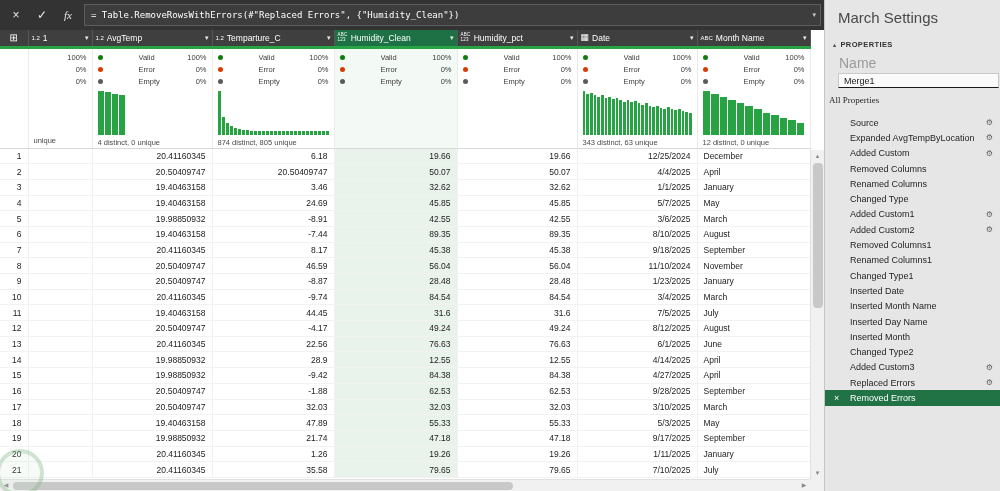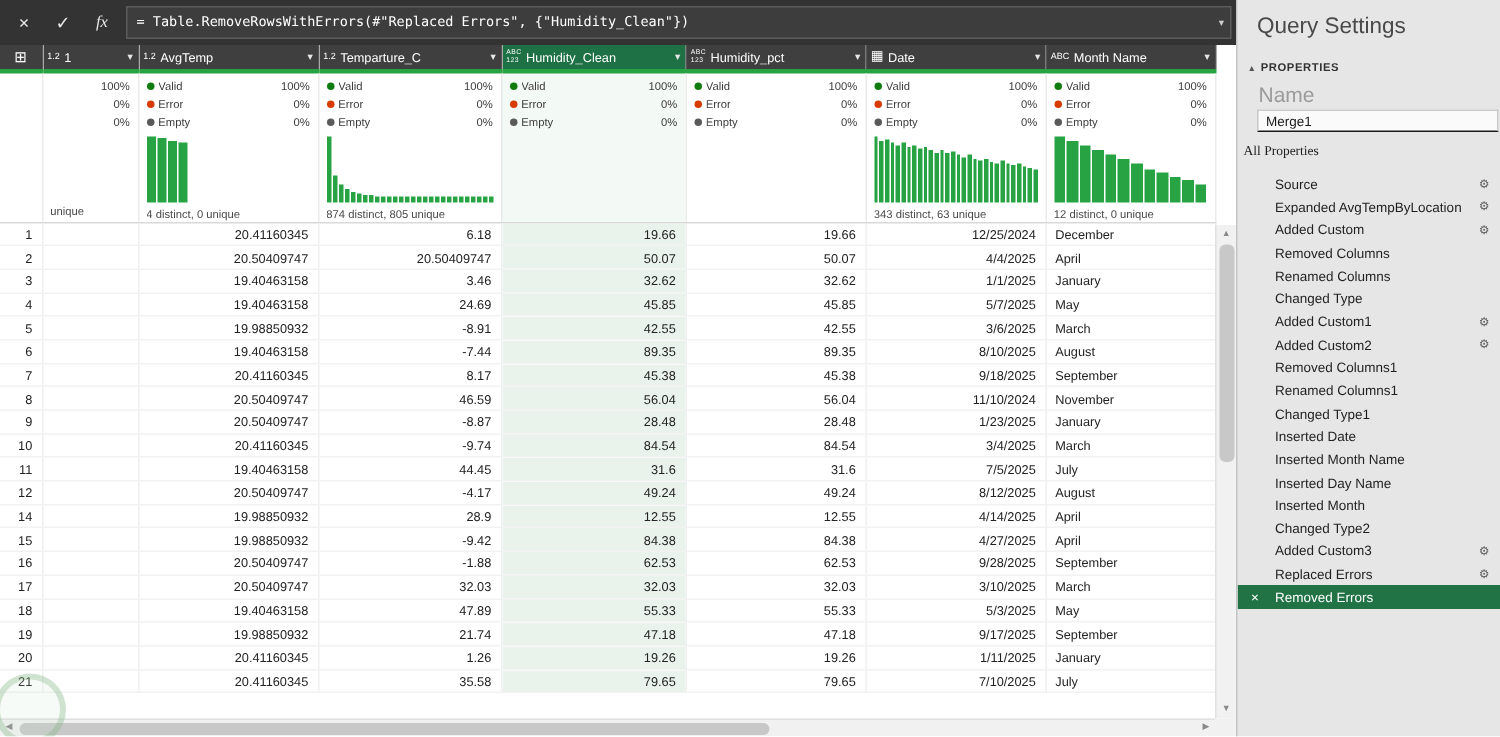--- a/index.html
+++ b/index.html
@@ -27,21 +27,21 @@
 .ticon{flex:none;font-size:6px;line-height:6px;color:#fff;}
 .ticon.any i{display:block;font-style:normal;font-size:4.5px;line-height:4.5px;letter-spacing:.3px;}
 .ticon.cal{font-size:9px;line-height:9px;}
 .hdd{flex:none;font-size:7px;color:#e8e8e8;}
 
 
 .stats-row td{height:100px;vertical-align:top;border-right:1px solid #ebebeb;border-bottom:1px solid #d9d9d9;padding:3px 5px 2px;background:#fff;}
 .stats-cell{height:94px;display:flex;flex-direction:column;font-size:7.5px;color:#3c3c3c;}
 .q-row{display:flex;align-items:center;height:12px;flex:none;}
 .q-dot{width:5px;height:5px;border-radius:50%;flex:none;margin-right:3px;}
-.q-name{overflow:hidden;white-space:nowrap;}
+.q-name{overflow:hidden;white-space:nowrap;margin-left:33px;}
 .q-pct{margin-left:auto;flex:none;}
 .hist{flex:1;display:flex;align-items:flex-end;gap:1px;margin:3px 0 2px;}
 .hist .bar{background:#27a343;}
 .distinct{flex:none;height:11px;line-height:11px;white-space:nowrap;overflow:hidden;color:#4a4a4a;}
 td.sel-col{background:#e9f3ec;}
 .stats-row td.sel-col{background:#f3f9f5;}
 
 
 tr.data-row td{height:15.7px;font-size:8.5px;color:#222;padding:0 6px;border-right:1px solid #f0f0f0;border-bottom:1px solid #f2f2f2;white-space:nowrap;overflow:hidden;}
 td.rownum{color:#5a5a5a;text-align:right;padding:0 7px 0 2px;border-right:1px solid #e2e2e2;background:#fff;}
@@ -501,20 +501,30 @@
               <td class="rownum">12</td>
               <td class="num"></td>
               <td class="num">20.50409747</td>
               <td class="num">-4.17</td>
               <td class="num sel-col">49.24</td>
               <td class="num">49.24</td>
               <td class="num">8/12/2025</td>
               <td class="txt">August</td>
             </tr>
             <tr class="data-row">
+              <td class="rownum">13</td>
+              <td class="num"></td>
+              <td class="num">20.41160345</td>
+              <td class="num">22.56</td>
+              <td class="num sel-col">76.63</td>
+              <td class="num">76.63</td>
+              <td class="num">6/1/2025</td>
+              <td class="txt">June</td>
+            </tr>
+            <tr class="data-row">
               <td class="rownum">14</td>
               <td class="num"></td>
               <td class="num">19.98850932</td>
               <td class="num">28.9</td>
               <td class="num sel-col">12.55</td>
               <td class="num">12.55</td>
               <td class="num">4/14/2025</td>
               <td class="txt">April</td>
             </tr>
             <tr class="data-row">
@@ -599,21 +609,21 @@
         <div class="arr left">◀</div>
         <div class="hthumb"></div>
         <div class="arr right">▶</div>
       </div>
       <div class="scroll-corner"></div>
       <div class="watermark"></div>
     </div>
   </div>
 
   <div class="settings">
-    <div class="qs-title">Query Settings</div>
+    <div class="qs-title">March Settings</div>
     <div class="sec-h">
       <span class="tri">▴</span>
       <span>PROPERTIES</span>
     </div>
     <div class="name-label">Name</div>
     <div class="name-input">Merge1</div>
     <div class="all-props">All Properties</div>
     <div class="steps">
         <div class="step">
           <span>Source</span>

